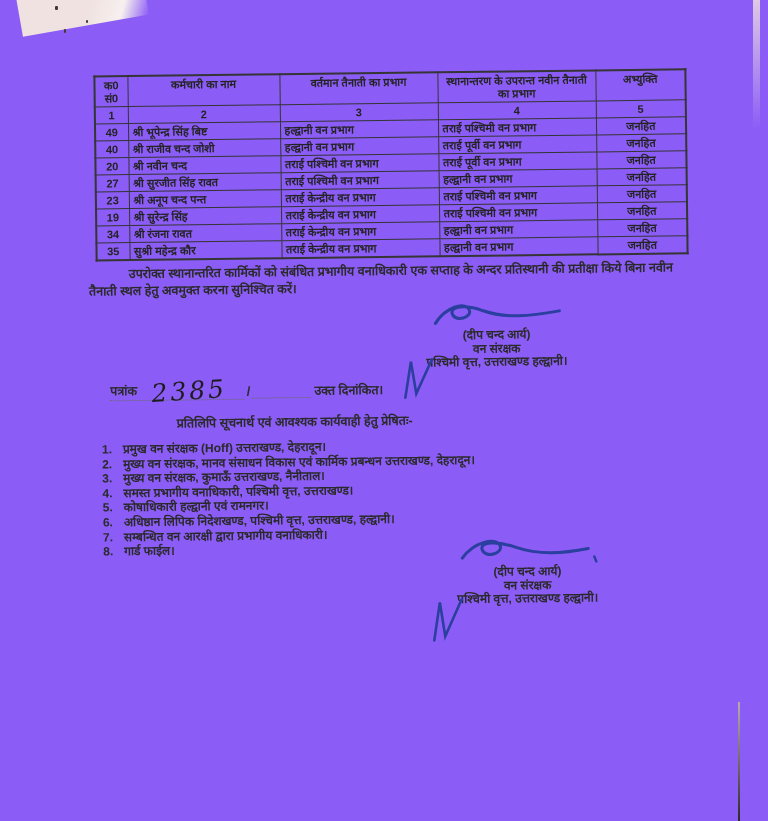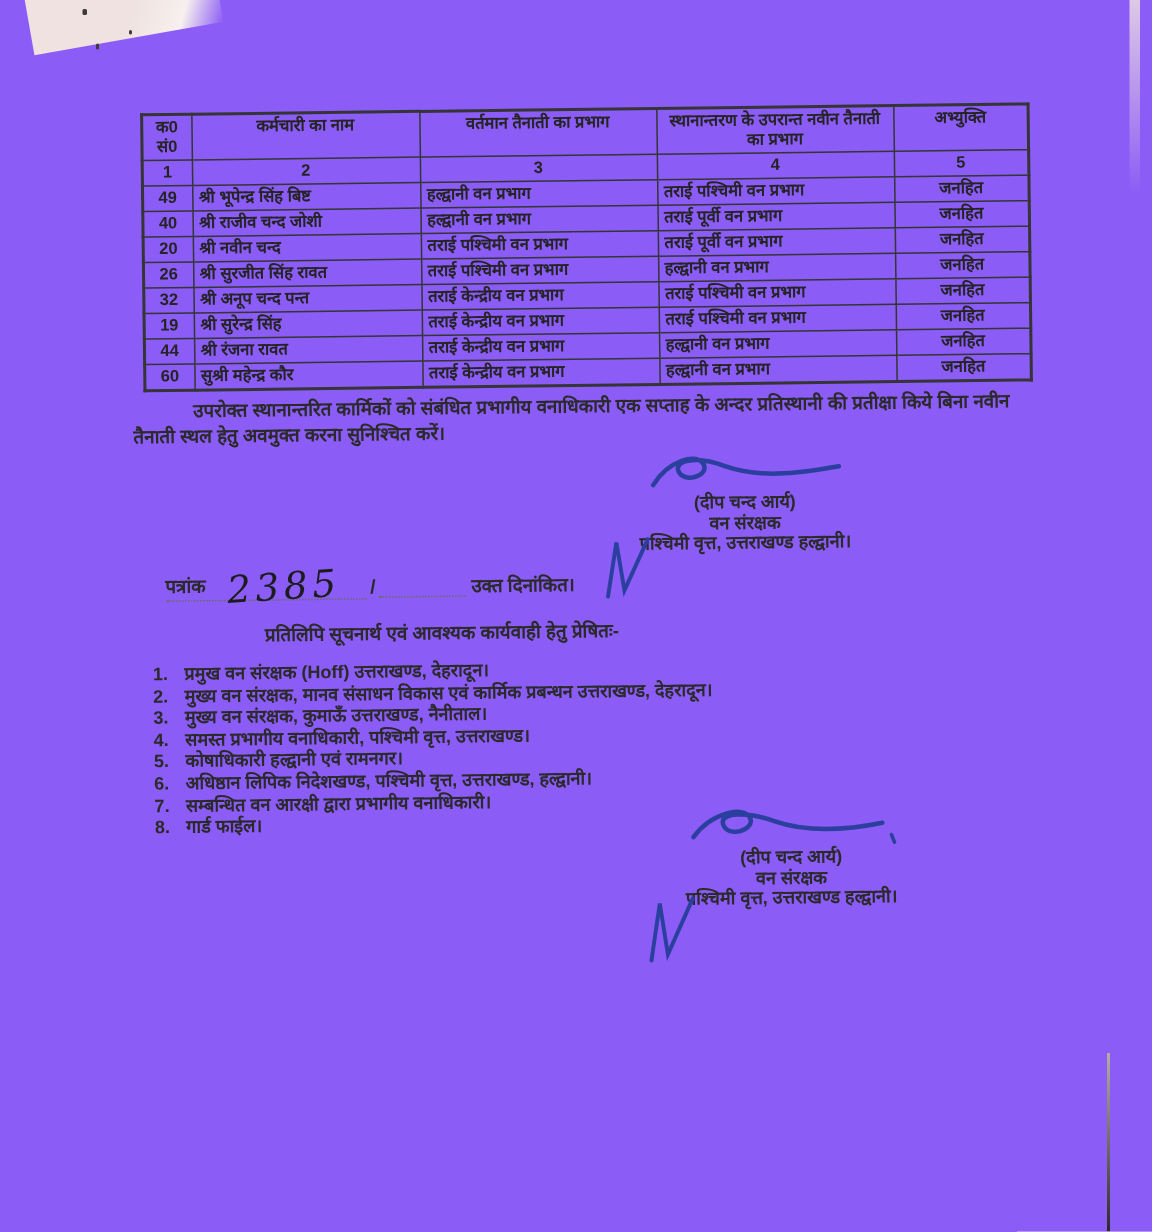--- a/index.html
+++ b/index.html
@@ -122,49 +122,49 @@
         <td class="remark">जनहित</td>
       </tr>
       <tr>
         <td class="sno">20</td>
         <td class="name">श्री नवीन चन्द</td>
         <td class="cur">तराई पश्चिमी वन प्रभाग</td>
         <td class="new">तराई पूर्वी वन प्रभाग</td>
         <td class="remark">जनहित</td>
       </tr>
       <tr>
-        <td class="sno">26</td>
+        <td class="sno">27</td>
         <td class="name">श्री सुरजीत सिंह रावत</td>
         <td class="cur">तराई पश्चिमी वन प्रभाग</td>
         <td class="new">हल्द्वानी वन प्रभाग</td>
         <td class="remark">जनहित</td>
       </tr>
       <tr>
-        <td class="sno">32</td>
+        <td class="sno">23</td>
         <td class="name">श्री अनूप चन्द पन्त</td>
         <td class="cur">तराई केन्द्रीय वन प्रभाग</td>
         <td class="new">तराई पश्चिमी वन प्रभाग</td>
         <td class="remark">जनहित</td>
       </tr>
       <tr>
         <td class="sno">19</td>
         <td class="name">श्री सुरेन्द्र सिंह</td>
         <td class="cur">तराई केन्द्रीय वन प्रभाग</td>
         <td class="new">तराई पश्चिमी वन प्रभाग</td>
         <td class="remark">जनहित</td>
       </tr>
       <tr>
-        <td class="sno">44</td>
+        <td class="sno">34</td>
         <td class="name">श्री रंजना रावत</td>
         <td class="cur">तराई केन्द्रीय वन प्रभाग</td>
         <td class="new">हल्द्वानी वन प्रभाग</td>
         <td class="remark">जनहित</td>
       </tr>
       <tr>
-        <td class="sno">60</td>
+        <td class="sno">35</td>
         <td class="name">सुश्री महेन्द्र कौर</td>
         <td class="cur">तराई केन्द्रीय वन प्रभाग</td>
         <td class="new">हल्द्वानी वन प्रभाग</td>
         <td class="remark">जनहित</td>
       </tr>
     </tbody>
       </table>
 
     <div class="para">उपरोक्त स्थानान्तरित कार्मिकों को संबंधित प्रभागीय वनाधिकारी एक सप्ताह के अन्दर प्रतिस्थानी की प्रतीक्षा किये बिना नवीन तैनाती स्थल हेतु अवमुक्त करना सुनिश्चित करें।</div>
 

